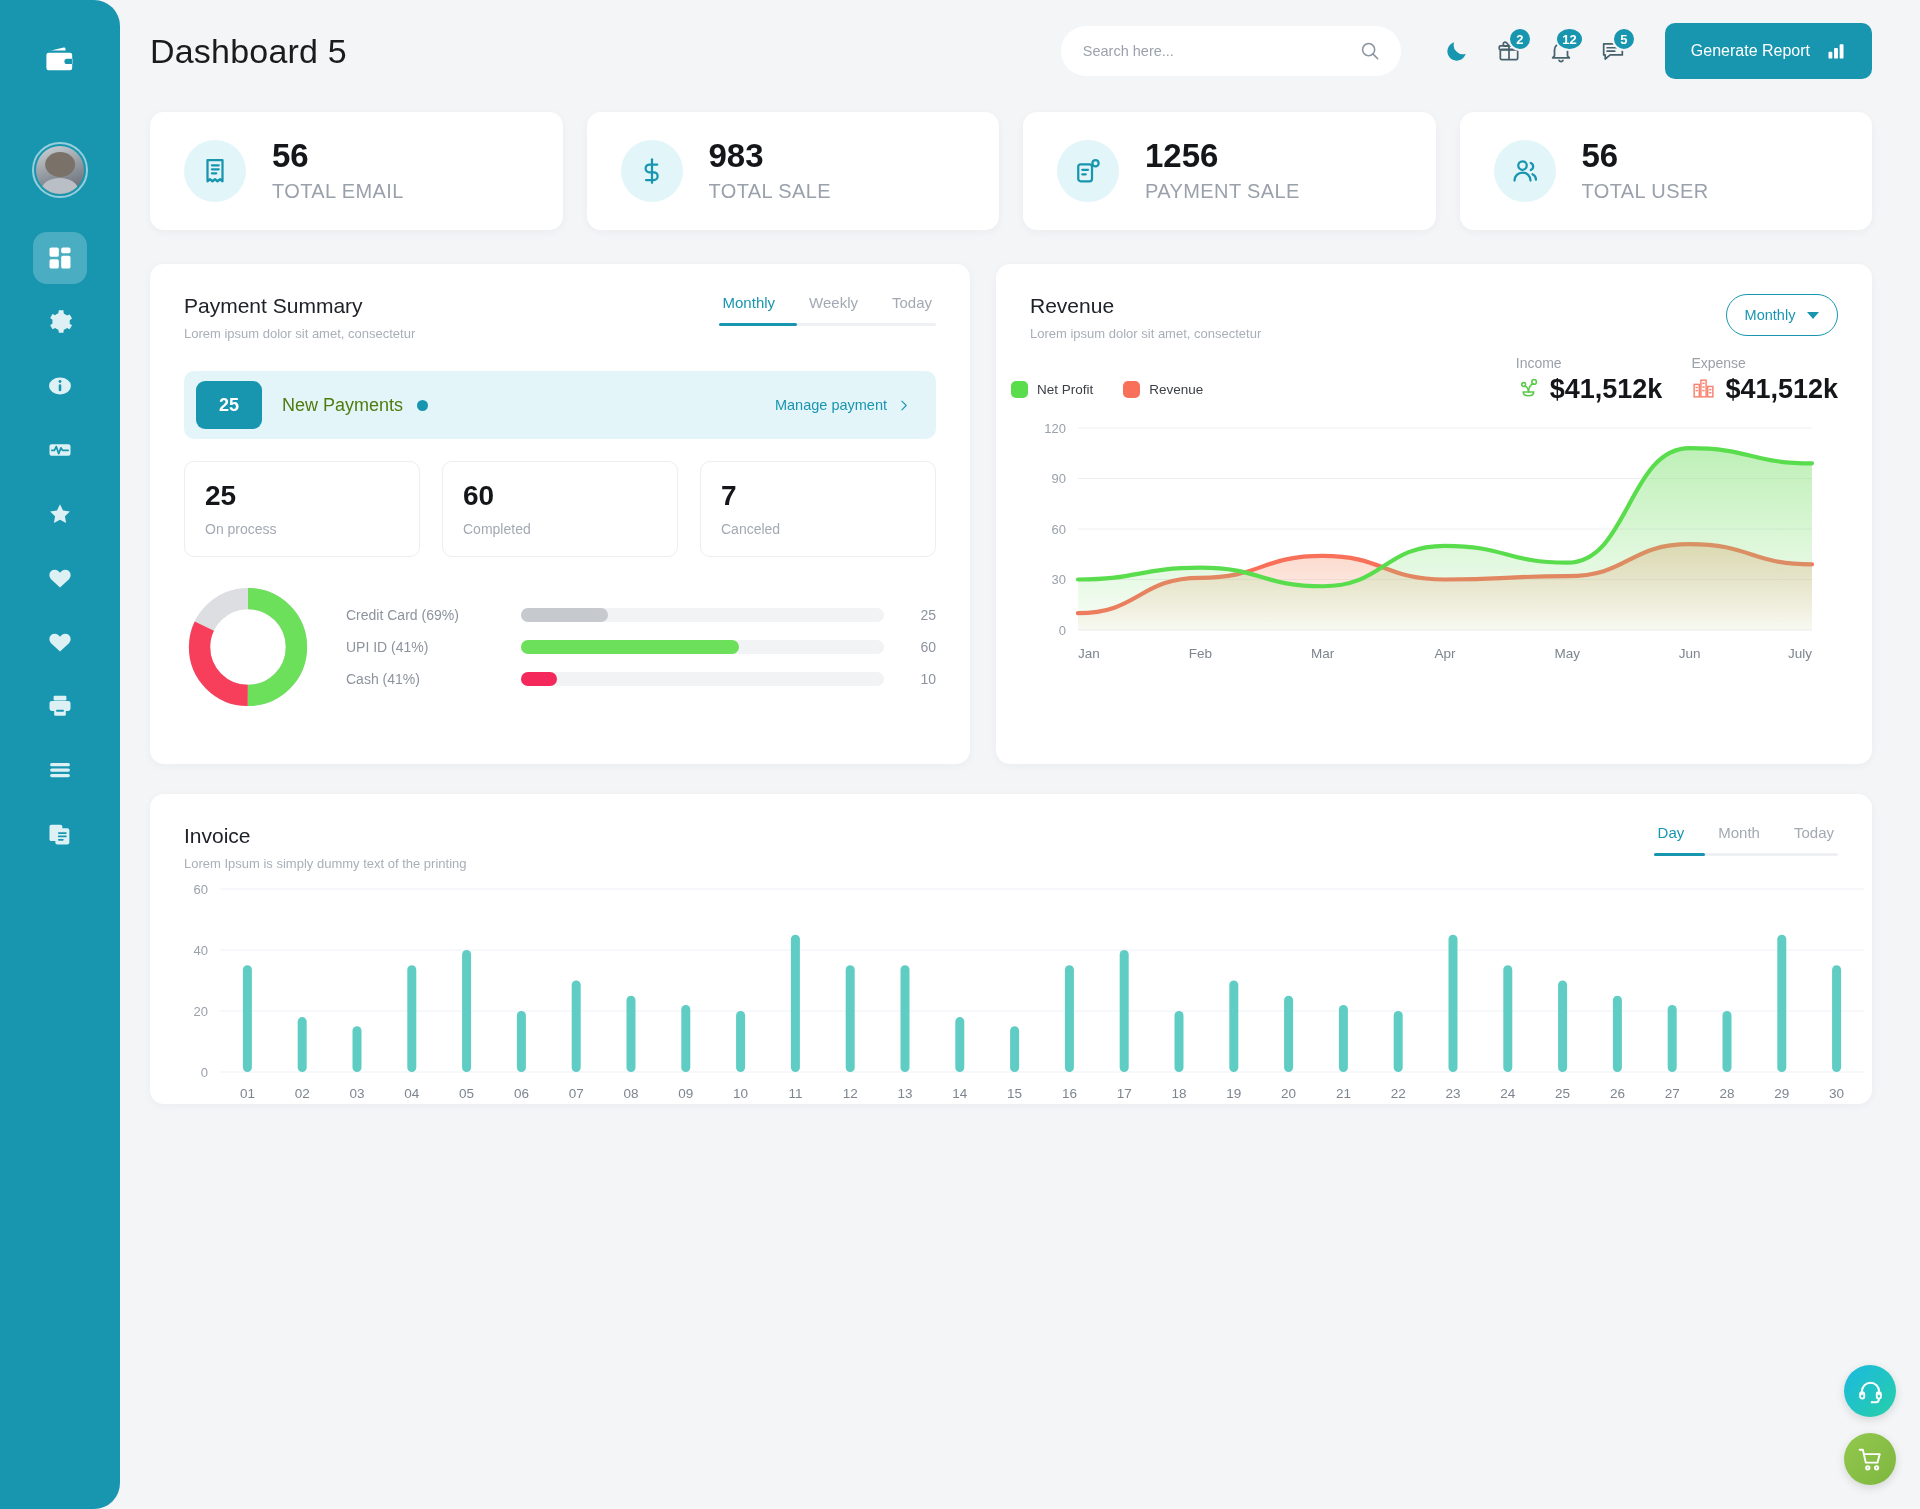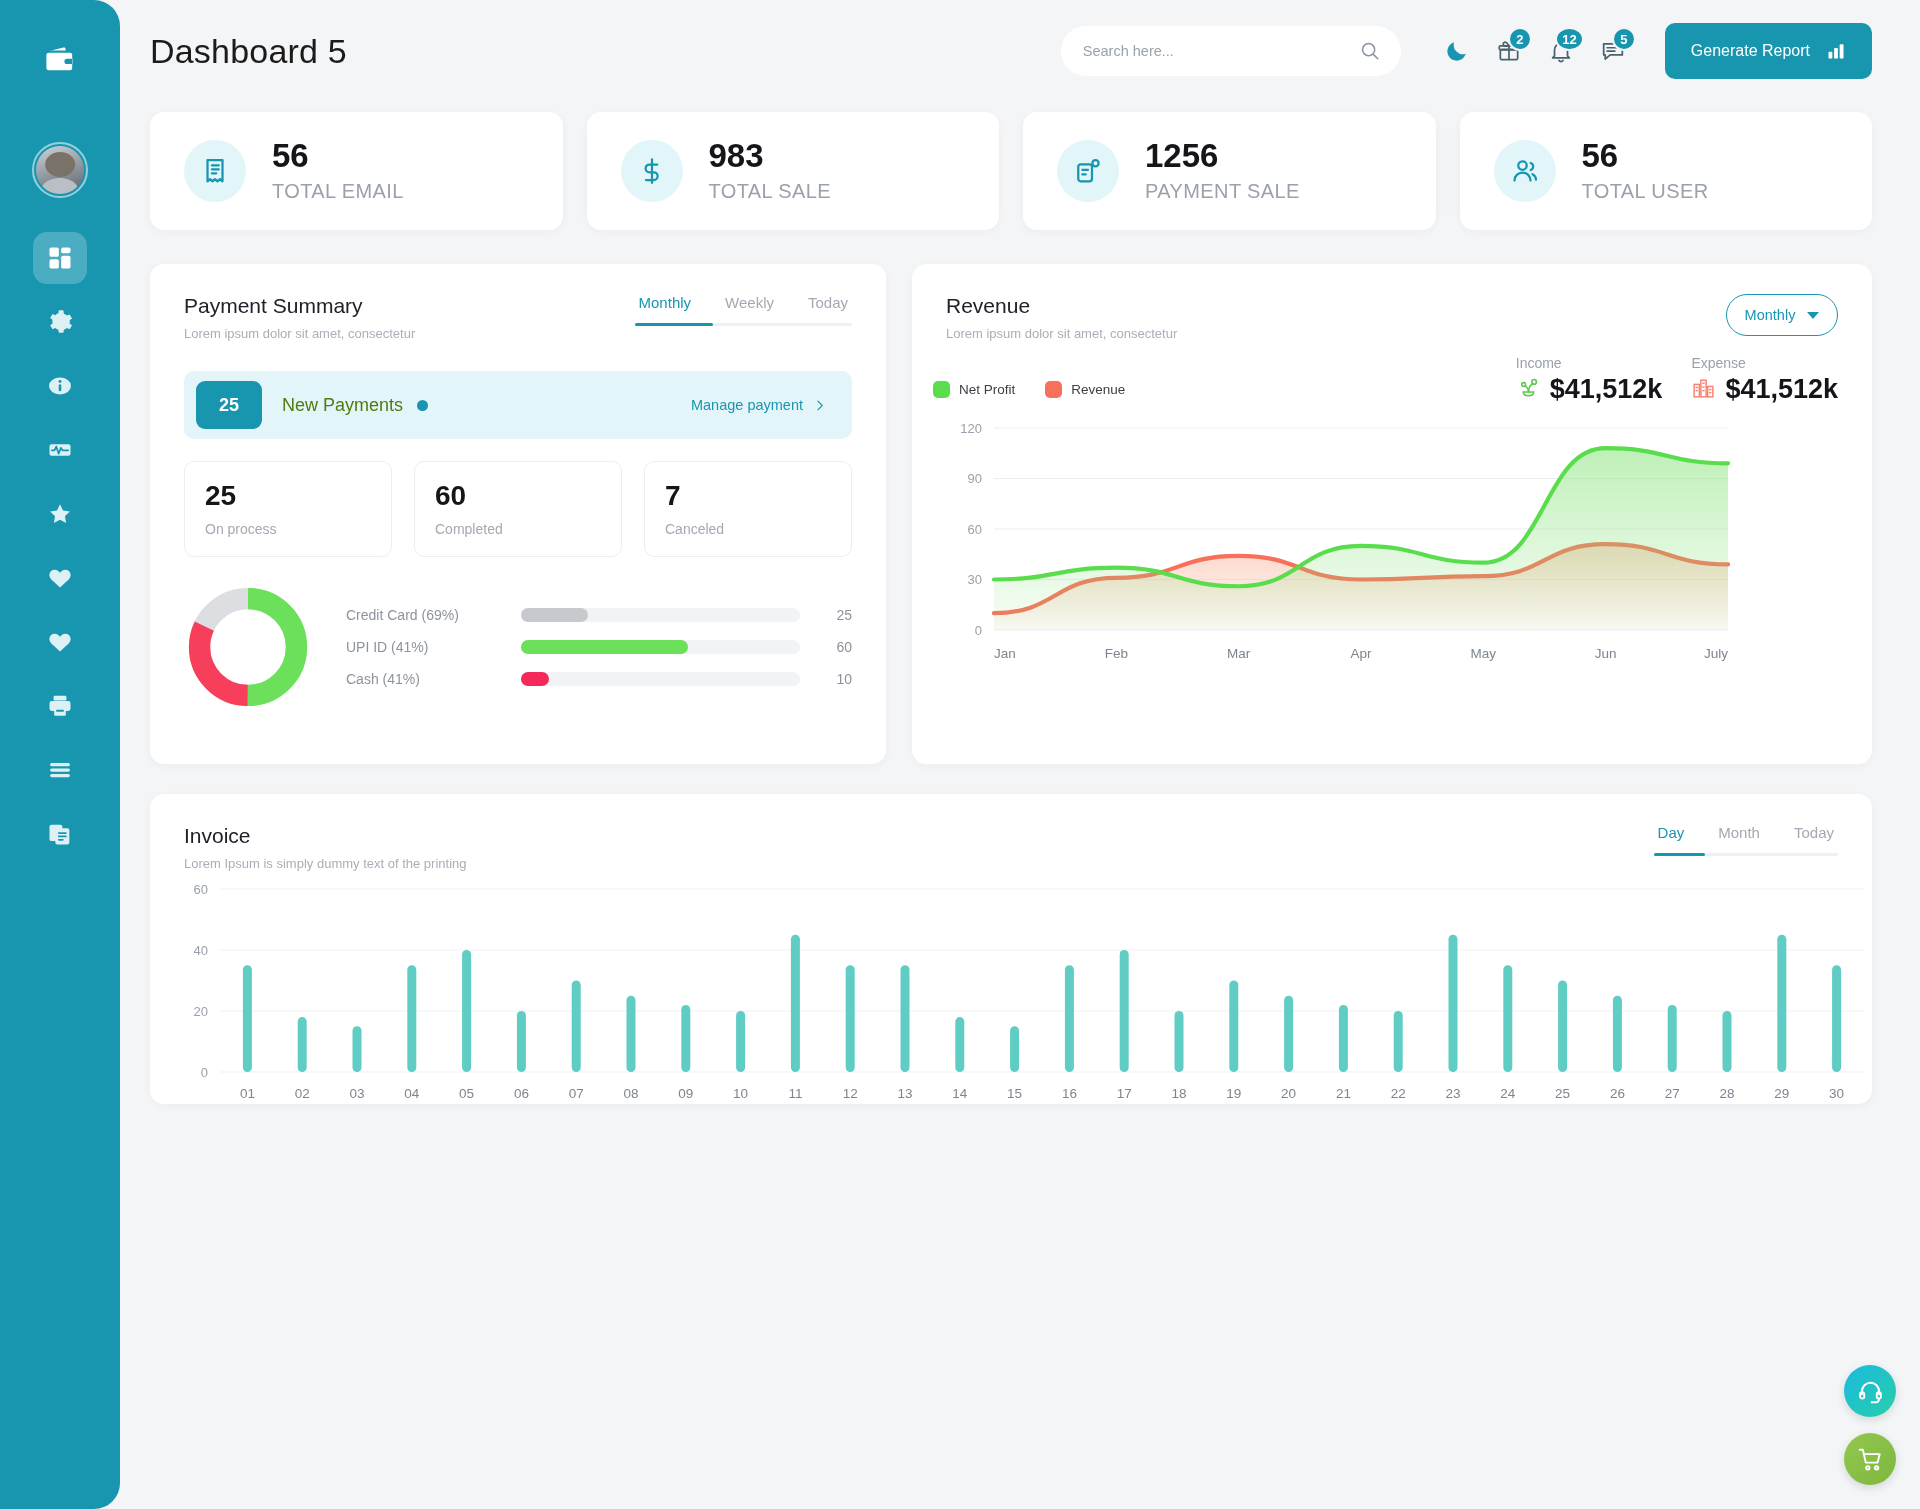--- a/index.html
+++ b/index.html
@@ -159,21 +159,21 @@
   .tab {
     font-size: 15px; color: #a3a9b3; cursor: pointer;
     background: none; border: none; padding: 0 4px 12px 4px;
     font-family: "Liberation Sans", sans-serif;
   }
   .tab.active { color: #1896b0; font-weight: 500; }
   .tabs-underline { height: 3px; background: #eef0f3; border-radius: 2px; position: relative; }
   .tabs-underline span { position: absolute; left: 0; top: 0; height: 3px; background: #1896b0; border-radius: 2px; }
 
   
-  .payment-panel { width: 736px; height: 500px; }
+  .payment-panel { width: 820px; height: 500px; }
   .new-pay-bar {
     margin: 30px 34px 0 34px;
     height: 68px; background: #e4f5f9; border-radius: 10px;
     display: flex; align-items: center; padding: 0 12px 0 12px;
   }
   .np-count {
     width: 66px; height: 48px; background: #1896b0; color: #fff;
     border-radius: 9px; display: flex; align-items: center; justify-content: center;
     font-size: 18px; font-weight: 600;
   }
@@ -217,21 +217,21 @@
   }
   .caret { width: 0; height: 0; border-left: 6px solid transparent; border-right: 6px solid transparent; border-top: 7px solid #1896b0; }
 
   .rev-meta { display: flex; justify-content: flex-end; gap: 29px; padding: 14px 34px 0 34px; }
   .rm-block { text-align: left; }
   .rm-label { font-size: 14px; color: #9aa1ab; margin-bottom: 3px; }
   .rm-value-row { display: flex; align-items: center; gap: 9px; }
   .rm-value { font-size: 27px; font-weight: 600; color: #15161a; }
   .rm-icon svg { width: 25px; height: 25px; }
 
-  .legend { display: flex; gap: 30px; padding: 10px 0 0 21px; margin-top: -34px; text-align: right; }
+  .legend { display: flex; gap: 30px; padding: 10px 0 0 15px; margin-top: -34px; text-align: right; }
   .lg-item { display: flex; align-items: center; gap: 9px; }
   .lg-swatch { width: 17px; height: 17px; border-radius: 5px; }
   .lg-text { font-size: 13.5px; color: #3c3f45; }
 
   .rev-chart { padding: 18px 34px 0 34px; }
 
   
   .invoice-panel { margin: 30px 48px 0 30px; height: 310px; }
   .inv-chart { padding: 10px 40px 0 28px; }
 

